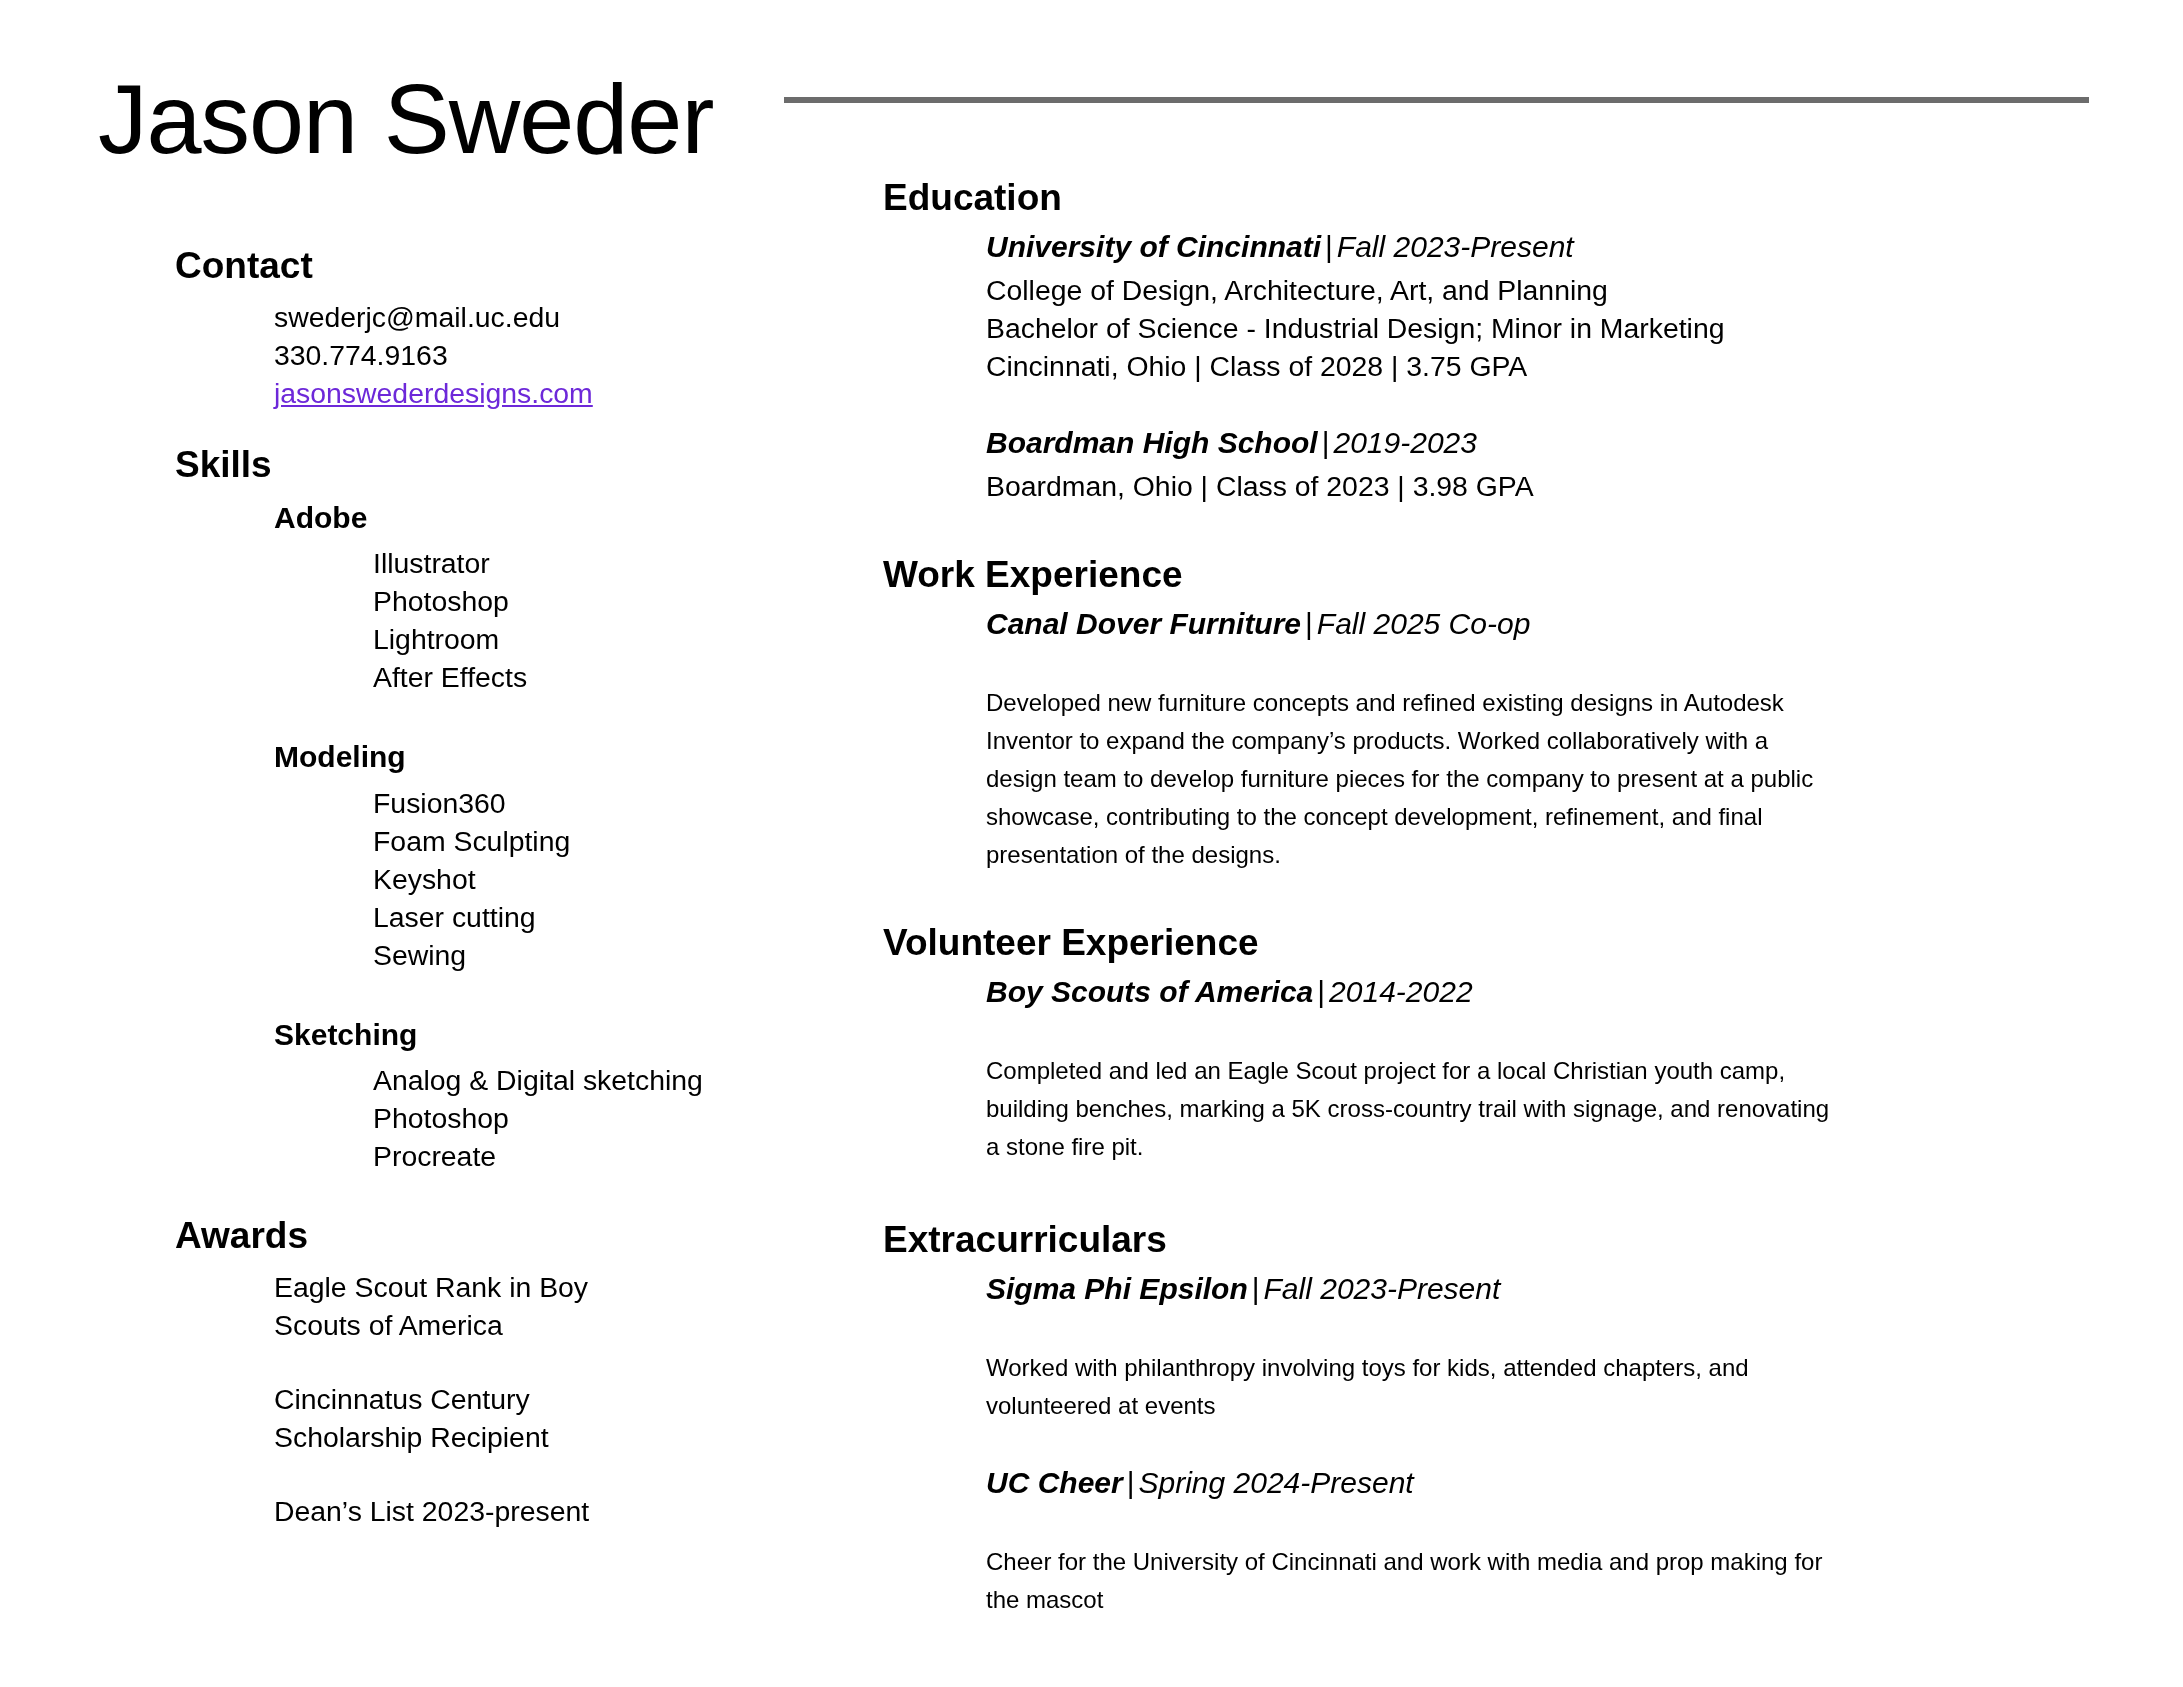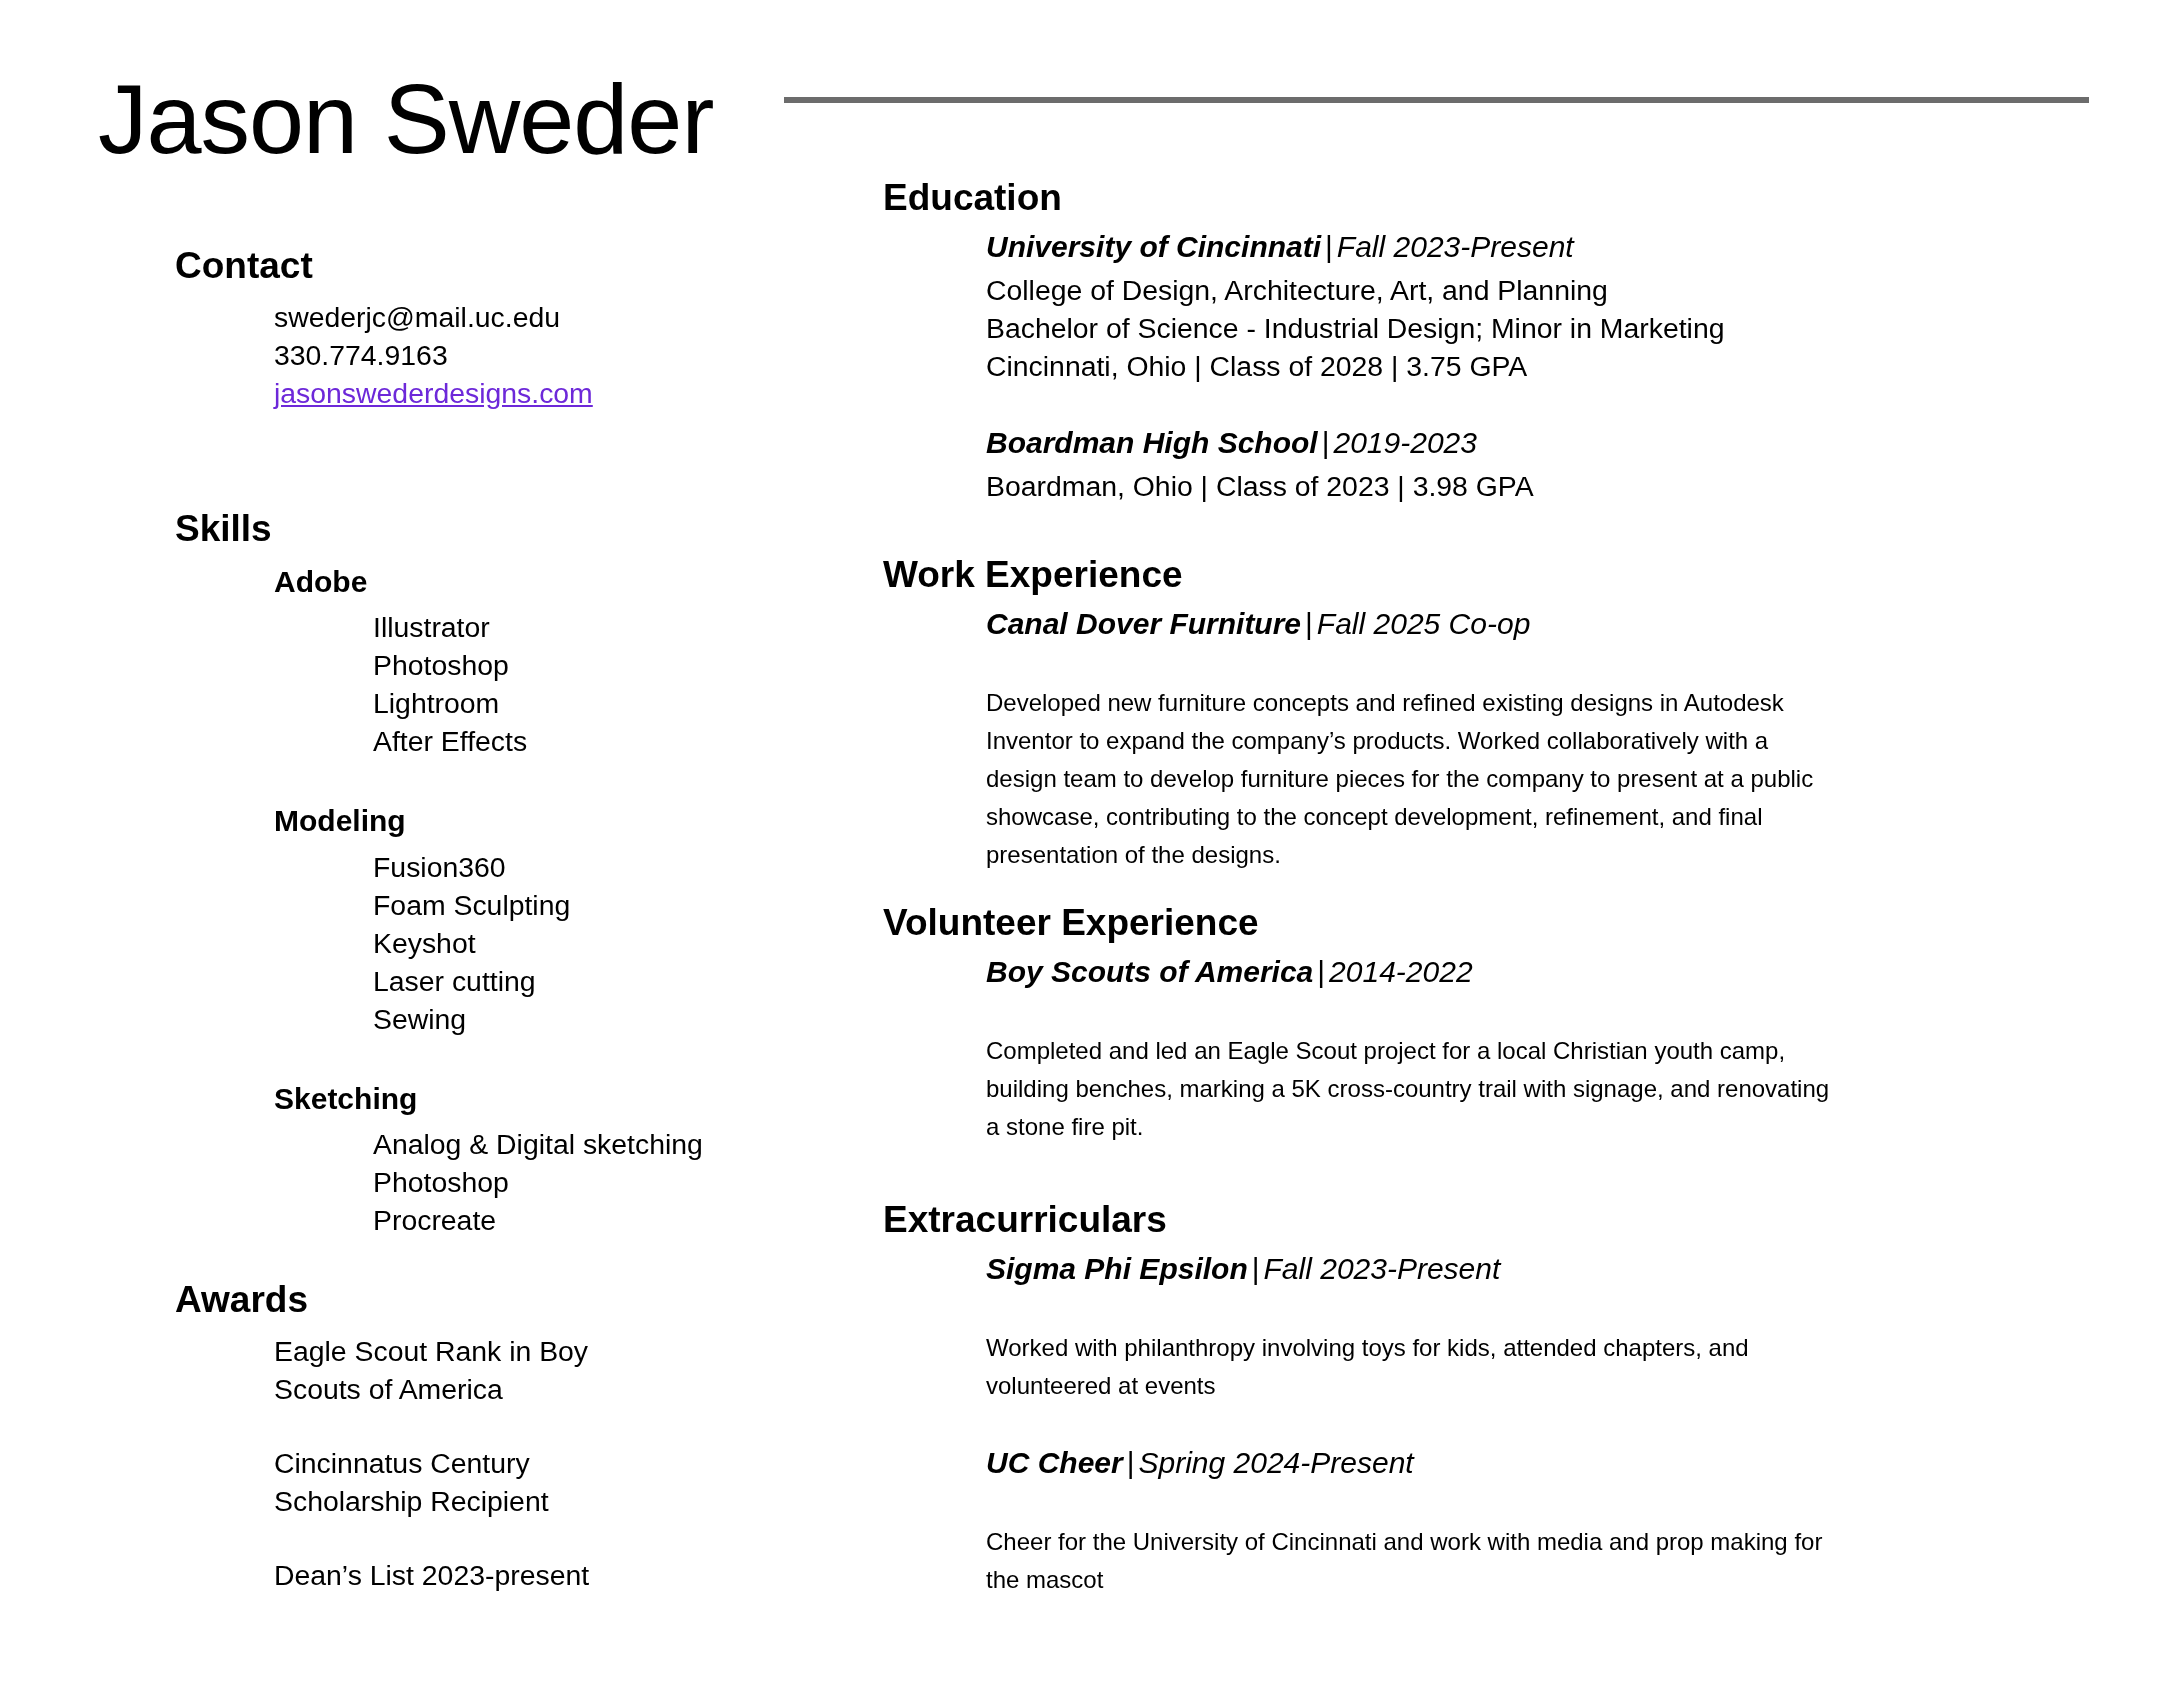--- a/index.html
+++ b/index.html
@@ -35,21 +35,21 @@
   .col.left  { left: 175px;  top: 245px; width: 701px; }
   .col.right { left: 883px; top: 177px; width: 1257px; }
 
   .section-title {
     margin: 0;
     font-size: 37px;
     line-height: 42px;
     font-weight: 700;
   }
   
-  .skills-title { margin-top: 96px; }
+  .skills-title { margin-top: 32px; }
   .awards-title { margin-top: 40px; }
   .contact-list, .awards-list {
     margin: 10.6px 0 0 99px;
     font-size: 28.4px;
     line-height: 38px;
   }
   .contact-line { white-space: nowrap; }
   .contact-link { color: #6d28d9; text-decoration: underline; cursor: pointer; }
   .group-name {
     margin: 12px 0 0 99px;
@@ -63,21 +63,21 @@
     margin: 6.6px 0 0 198px;
     padding: 0;
     font-size: 28.4px;
     line-height: 38px;
   }
   .award-item { white-space: pre-line; margin: 0 0 36px 0; }
   .award-item:last-child { margin-bottom: 0; }
 
   
   .mt-work  { margin-top: 49px; }
-  .mt-vol   { margin-top: 28px; }
+  .mt-vol   { margin-top: 48px; }
   .mt-extra { margin-top: 53px; }
   .entry-head {
     margin: 8px 0 0 103px;
     font-size: 30px;
     line-height: 40px;
     white-space: nowrap;
   }
   .entry-head.gap { margin-top: 38px; }
   .org  { font-weight: 700; font-style: italic; }
   .sep  { font-weight: 400; padding: 0 4px; }

